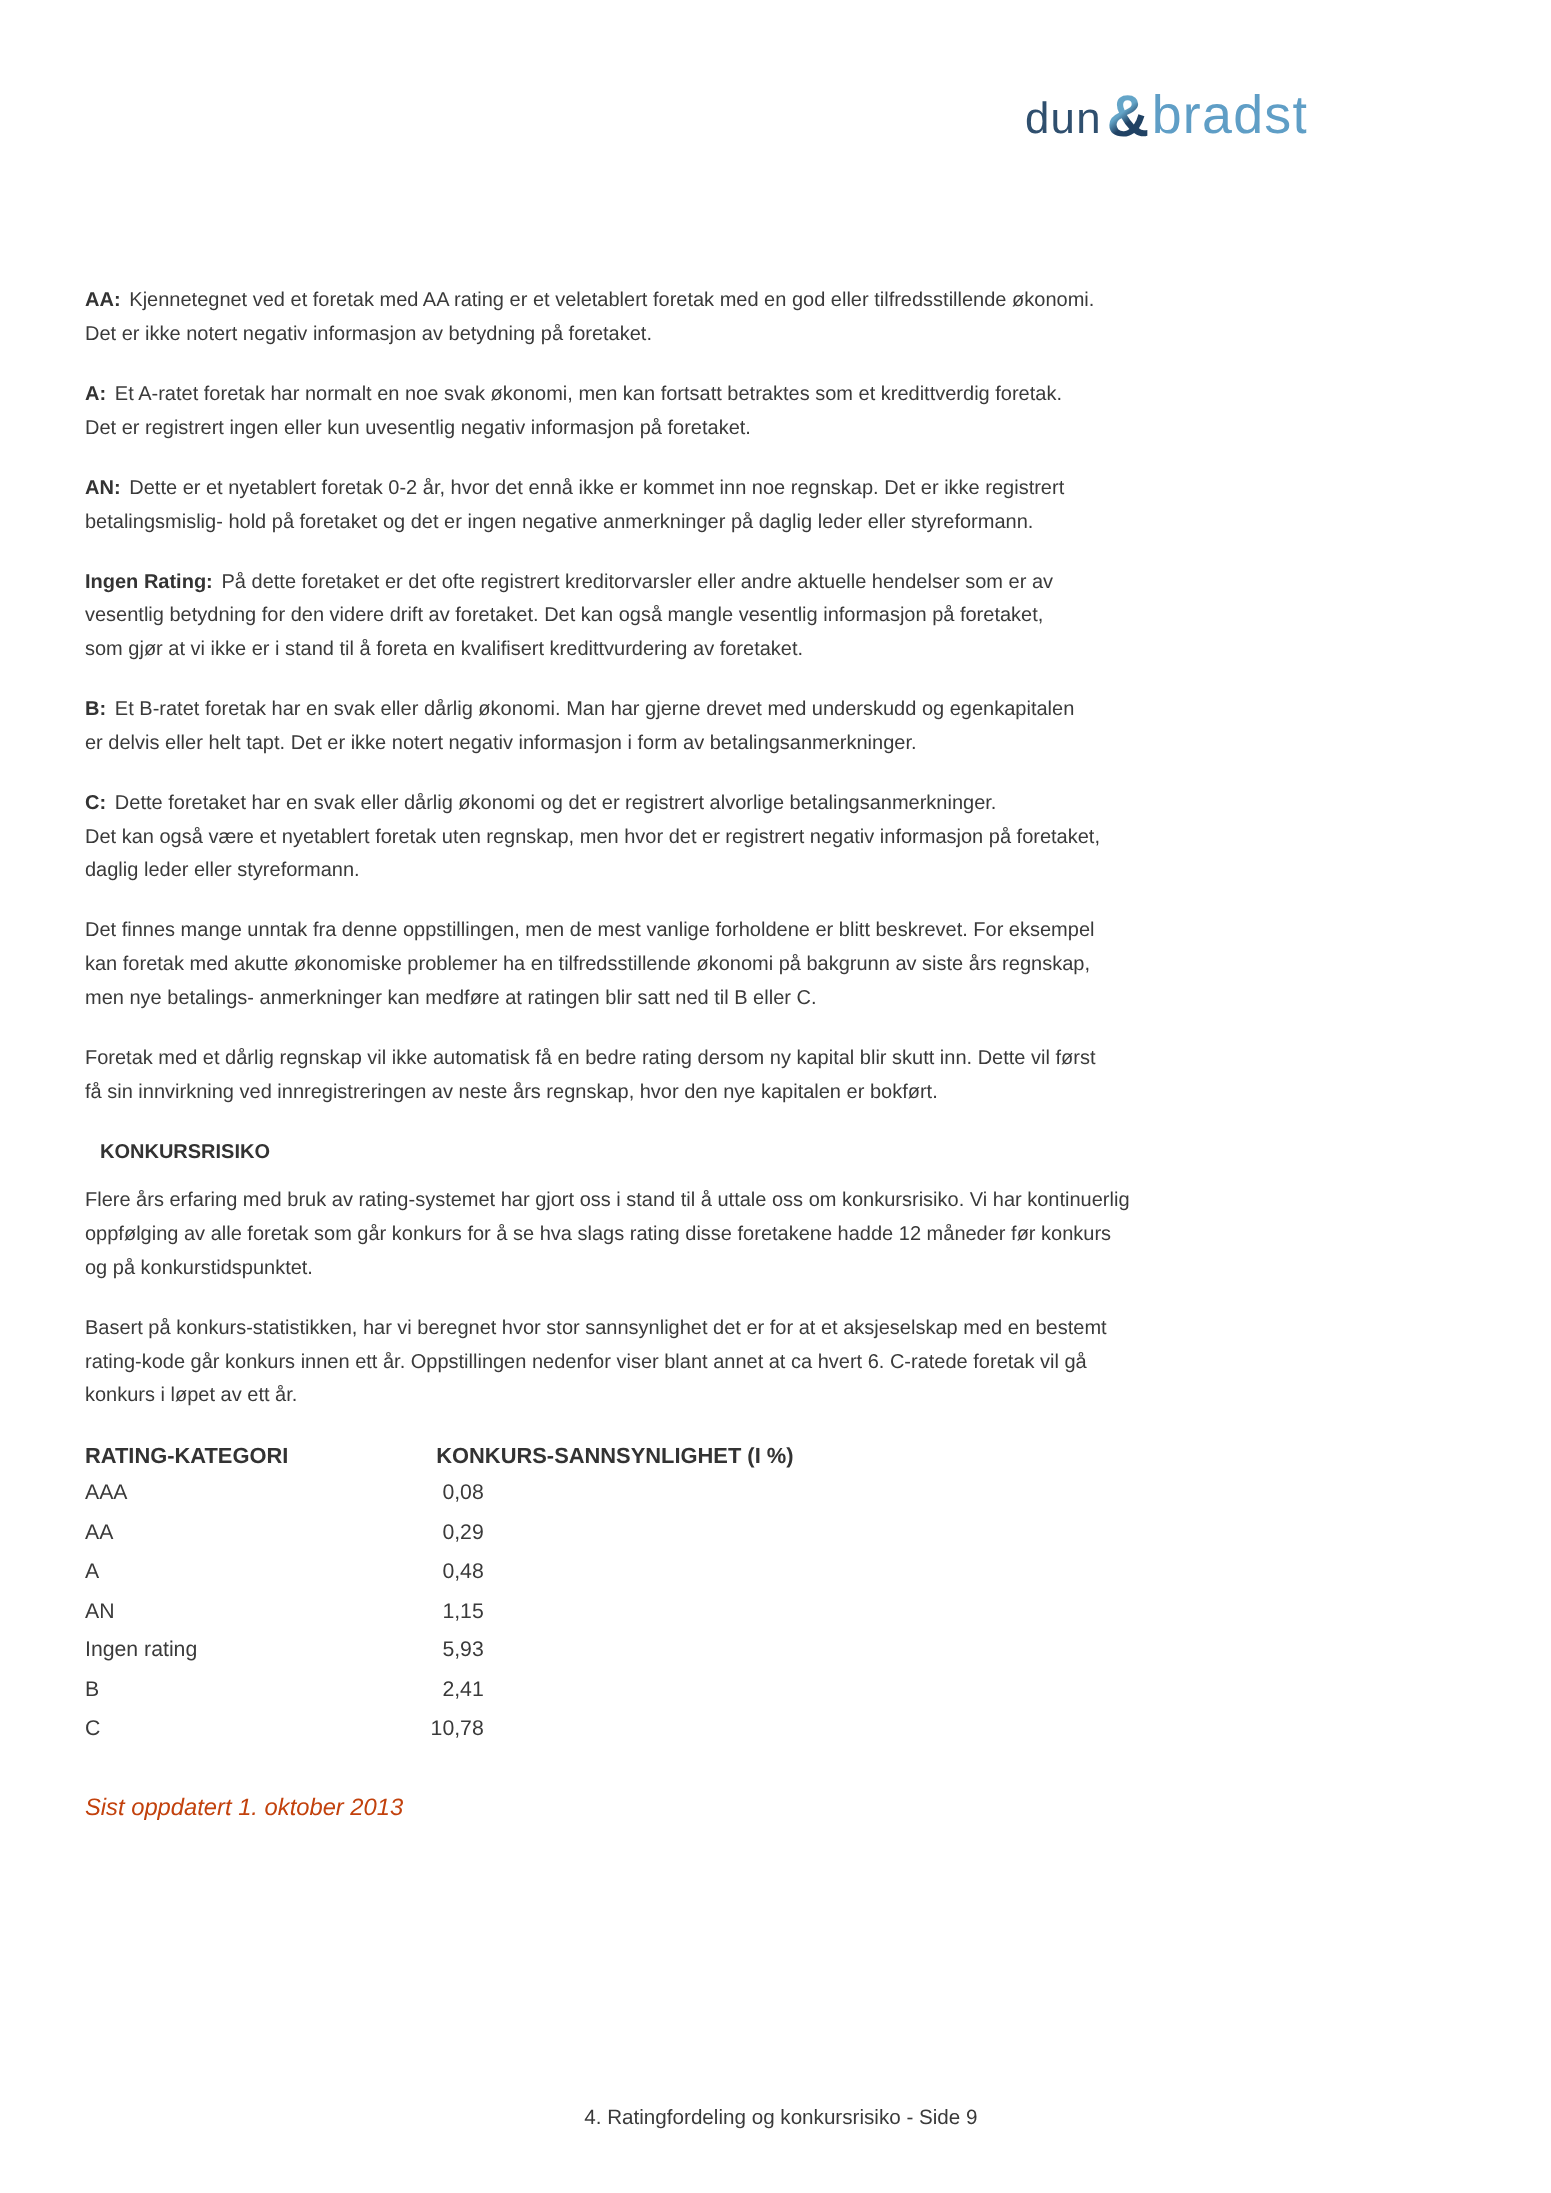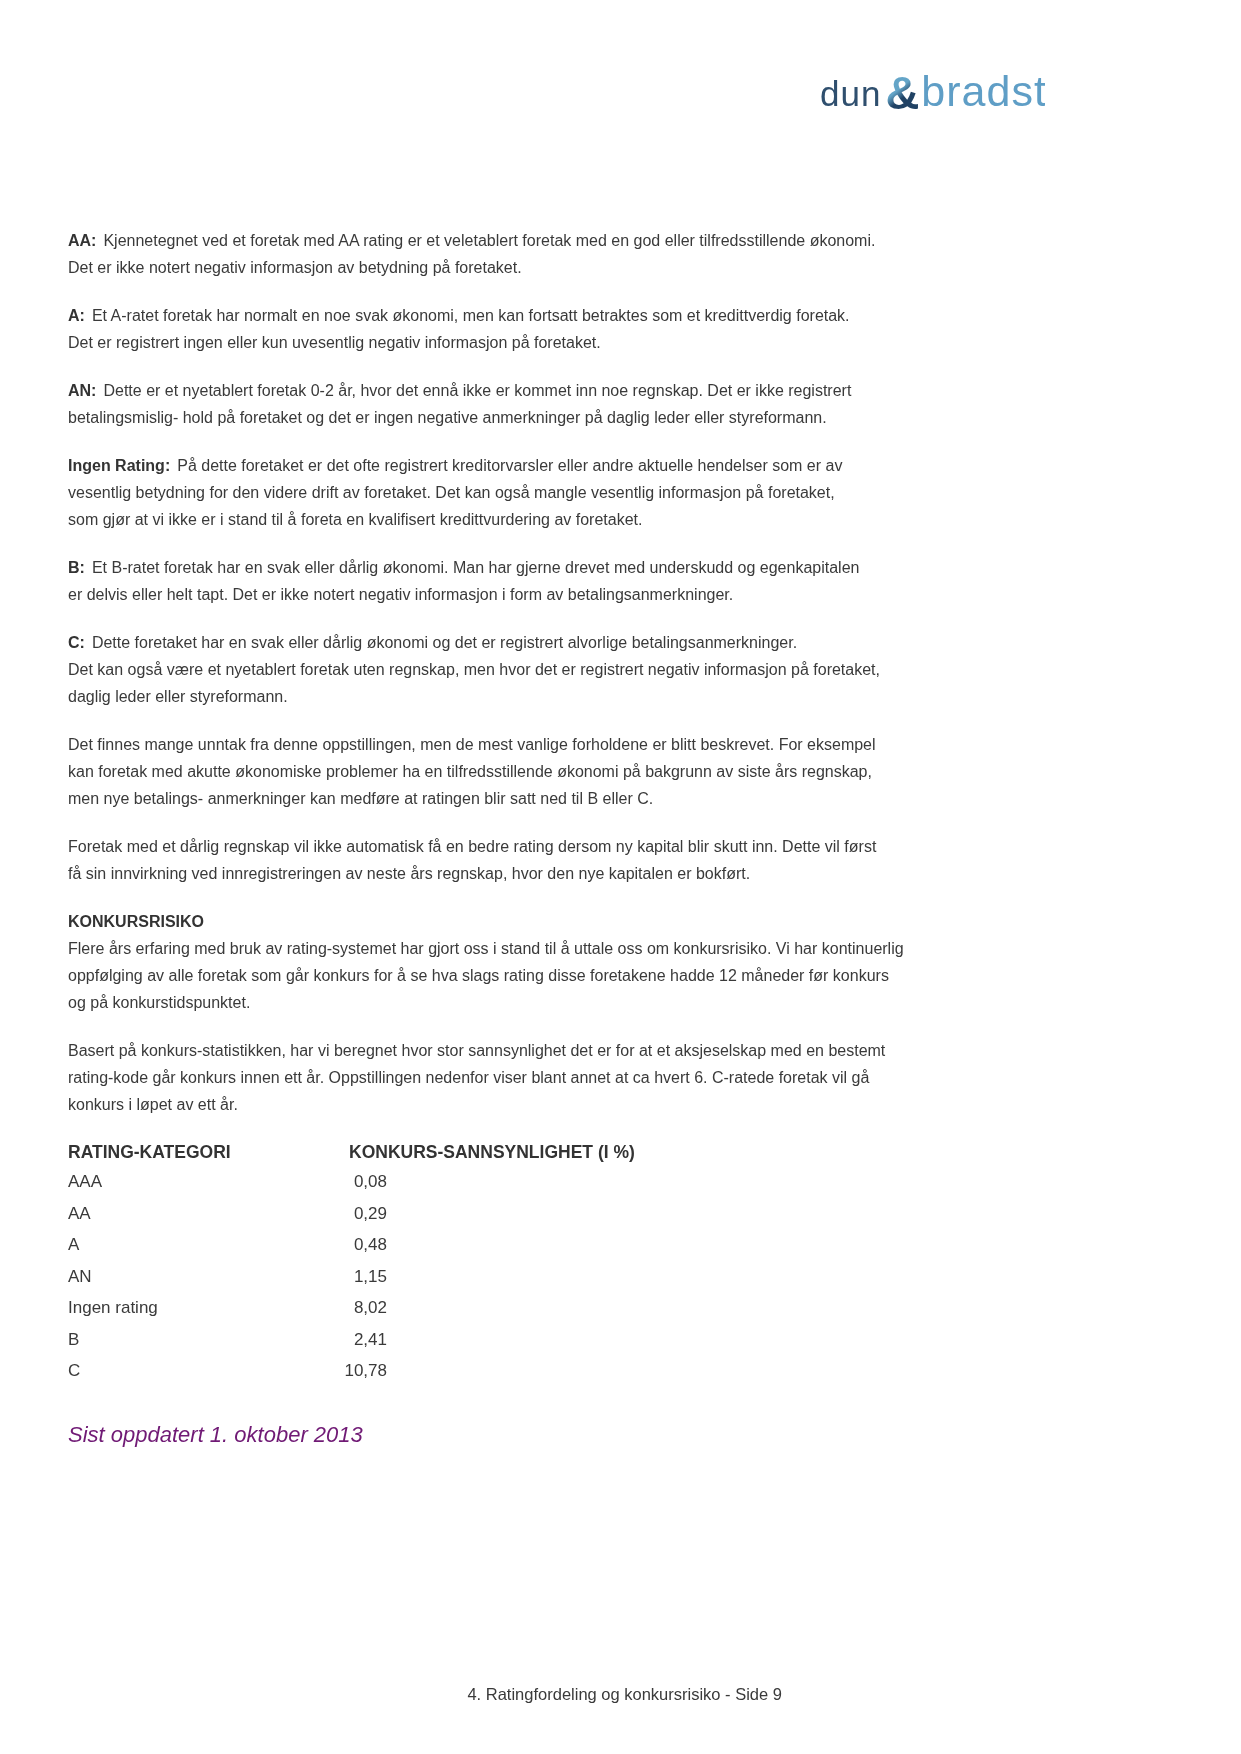--- a/index.html
+++ b/index.html
@@ -34,31 +34,31 @@
   .content{
     position:absolute;left:68px;top:227px;width:1030px;
     font-size:16px;line-height:27px;
   }
   .para{margin:0 0 21px 0;}
   .plabel{font-weight:bold;margin-right:7px;color:#333333;}
   .plabel:empty{display:none;}
   .ptext{white-space:pre-line;}
   .kr-heading{
     font-size:16px;line-height:27px;font-weight:bold;color:#333333;
-    margin:0;
+    margin:12px;
   }
   
   .ratetable{margin-top:0;}
   .trow{display:flex;line-height:31.5px;font-size:17px;gap:16px;}
   .trow.thead{line-height:27px;font-size:17.5px;font-weight:bold;color:#333333;}
   .c1{width:265px;flex:0 0 265px;}
   .val{display:inline-block;width:50px;text-align:right;margin-left:-12px;}
   
   .updated{
-    margin:34px 0 16px 0;font-style:italic;font-size:22px;line-height:27px;color:#701a75;
+    margin:34px 0 16px 0;font-style:italic;font-size:19px;line-height:27px;color:#c2410c;
   }
   .pagefooter{
     position:absolute;top:1685px;right:263px;
     font-size:16.5px;color:#3a3a3a;
   }
 </style>
 </head>
 <body>
 
 <div class="page">
@@ -125,21 +125,21 @@
       <div class="trow">
         <span class="c1">A</span>
         <span class="c2"><span class="val">0,48</span></span>
       </div>
       <div class="trow">
         <span class="c1">AN</span>
         <span class="c2"><span class="val">1,15</span></span>
       </div>
       <div class="trow">
         <span class="c1">Ingen rating</span>
-        <span class="c2"><span class="val">8,02</span></span>
+        <span class="c2"><span class="val">5,93</span></span>
       </div>
       <div class="trow">
         <span class="c1">B</span>
         <span class="c2"><span class="val">2,41</span></span>
       </div>
       <div class="trow">
         <span class="c1">C</span>
         <span class="c2"><span class="val">10,78</span></span>
       </div>
     </div>

